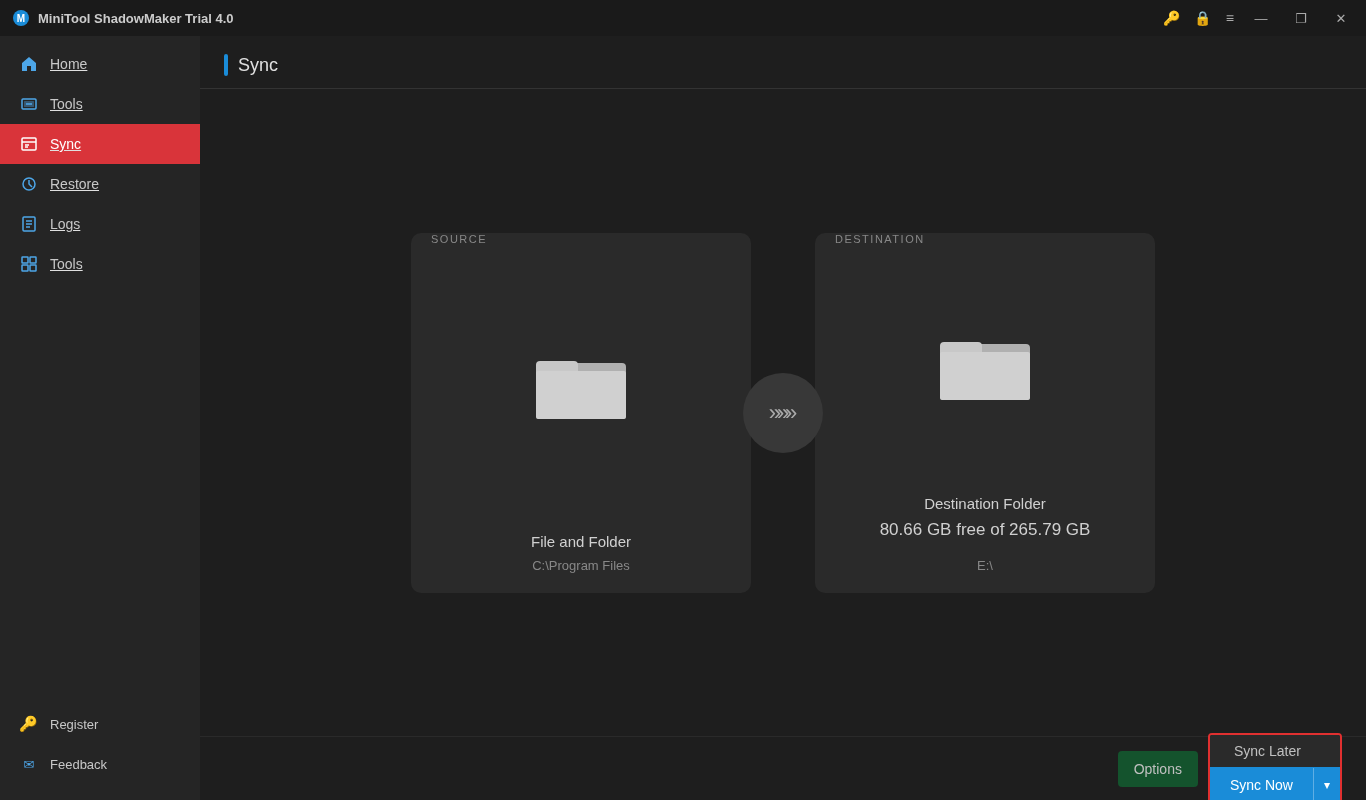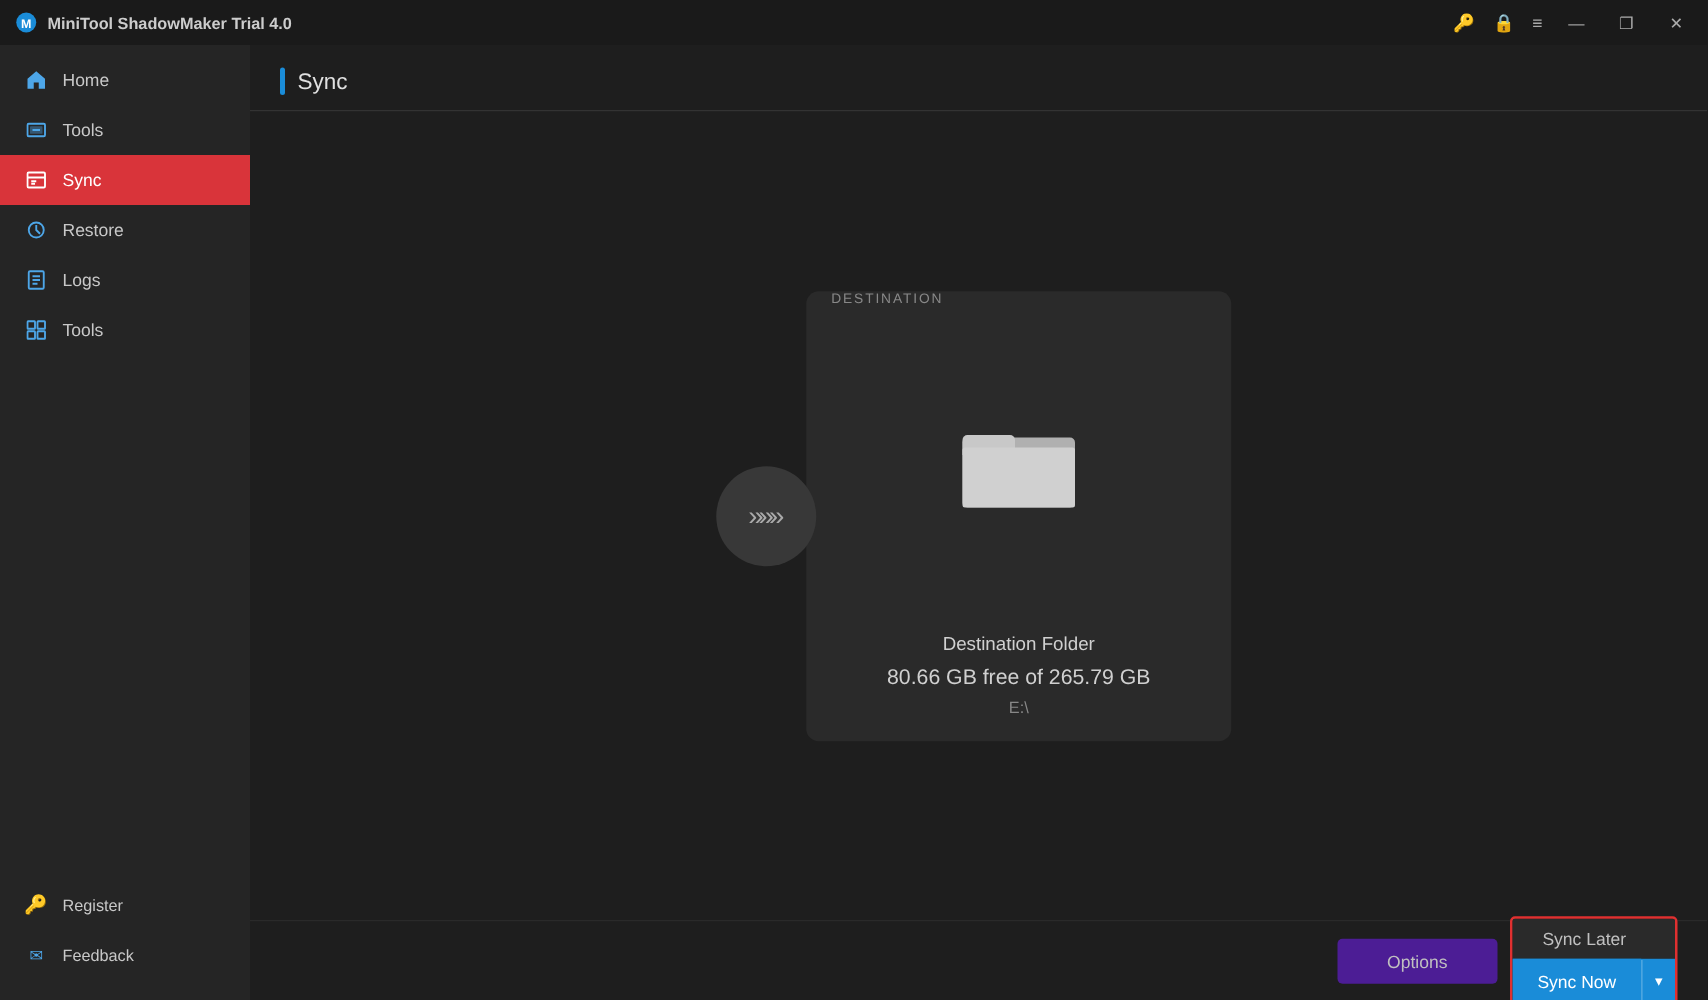--- a/index.html
+++ b/index.html
@@ -71,20 +71,21 @@
     .sidebar {
       width: 200px;
       background: #252525;
       display: flex;
       flex-direction: column;
       flex-shrink: 0;
     }
     .sidebar-nav {
       flex: 1;
       padding-top: 8px;
+      text-decoration: underline;
     }
     .sidebar-item {
       display: flex;
       align-items: center;
       padding: 11px 20px;
       cursor: pointer;
       gap: 12px;
       font-size: 14px;
       color: #c8c8c8;
       transition: background 0.15s;
@@ -222,21 +223,21 @@
     }
     .card-path {
       font-size: 13px;
       color: #888;
       text-align: center;
       margin-bottom: 0;
     }
     .card-free {
       font-size: 17px;
       color: #d0d0d0;
-      margin-bottom: 6px;
+      margin-bottom: 18px;
       text-align: center;
       font-weight: 400;
     }
 
     
     .arrow-connector {
       width: 80px;
       height: 80px;
       background: #383838;
       border-radius: 50%;
@@ -261,24 +262,24 @@
       align-items: center;
       justify-content: flex-end;
       padding: 0 24px;
       gap: 10px;
       background: #1e1e1e;
       border-top: 1px solid #2a2a2a;
       flex-shrink: 0;
     }
 
     .btn-options {
-      background: #4c1d95;
+      background: #14532d;
       color: #c0c0c0;
       border: none;
-      padding: 10px 40px;
+      padding: 10px 16px;
       border-radius: 4px;
       font-size: 14px;
       cursor: pointer;
       transition: background 0.15s;
     }
 
     .sync-action-group {
       border: 2px solid #e03030;
       border-radius: 4px;
       display: flex;
@@ -435,20 +436,32 @@
 
   <div class="content">
 
     <div class="page-header">
       <div class="page-header-accent"></div>
       <span class="page-header-title">Sync</span>
     </div>
 
     <div class="sync-area">
 
+      <div class="sync-card">
+        <span class="card-label">SOURCE</span>
+        <div class="card-icon-wrap">
+          <div class="folder-icon">
+            <div class="folder-back"></div>
+            <div class="folder-tab"></div>
+            <div class="folder-front"></div>
+          </div>
+        </div>
+        <div class="card-name">File and Folder</div>
+        <div class="card-path">C:\Program Files</div>
+      </div>
 
       <div class="arrow-connector">
         <span class="arrow-chevrons">»»»</span>
       </div>
 
       <div class="sync-card">
         <span class="card-label">DESTINATION</span>
         <div class="card-icon-wrap">
           <div class="folder-icon">
             <div class="folder-back"></div>

